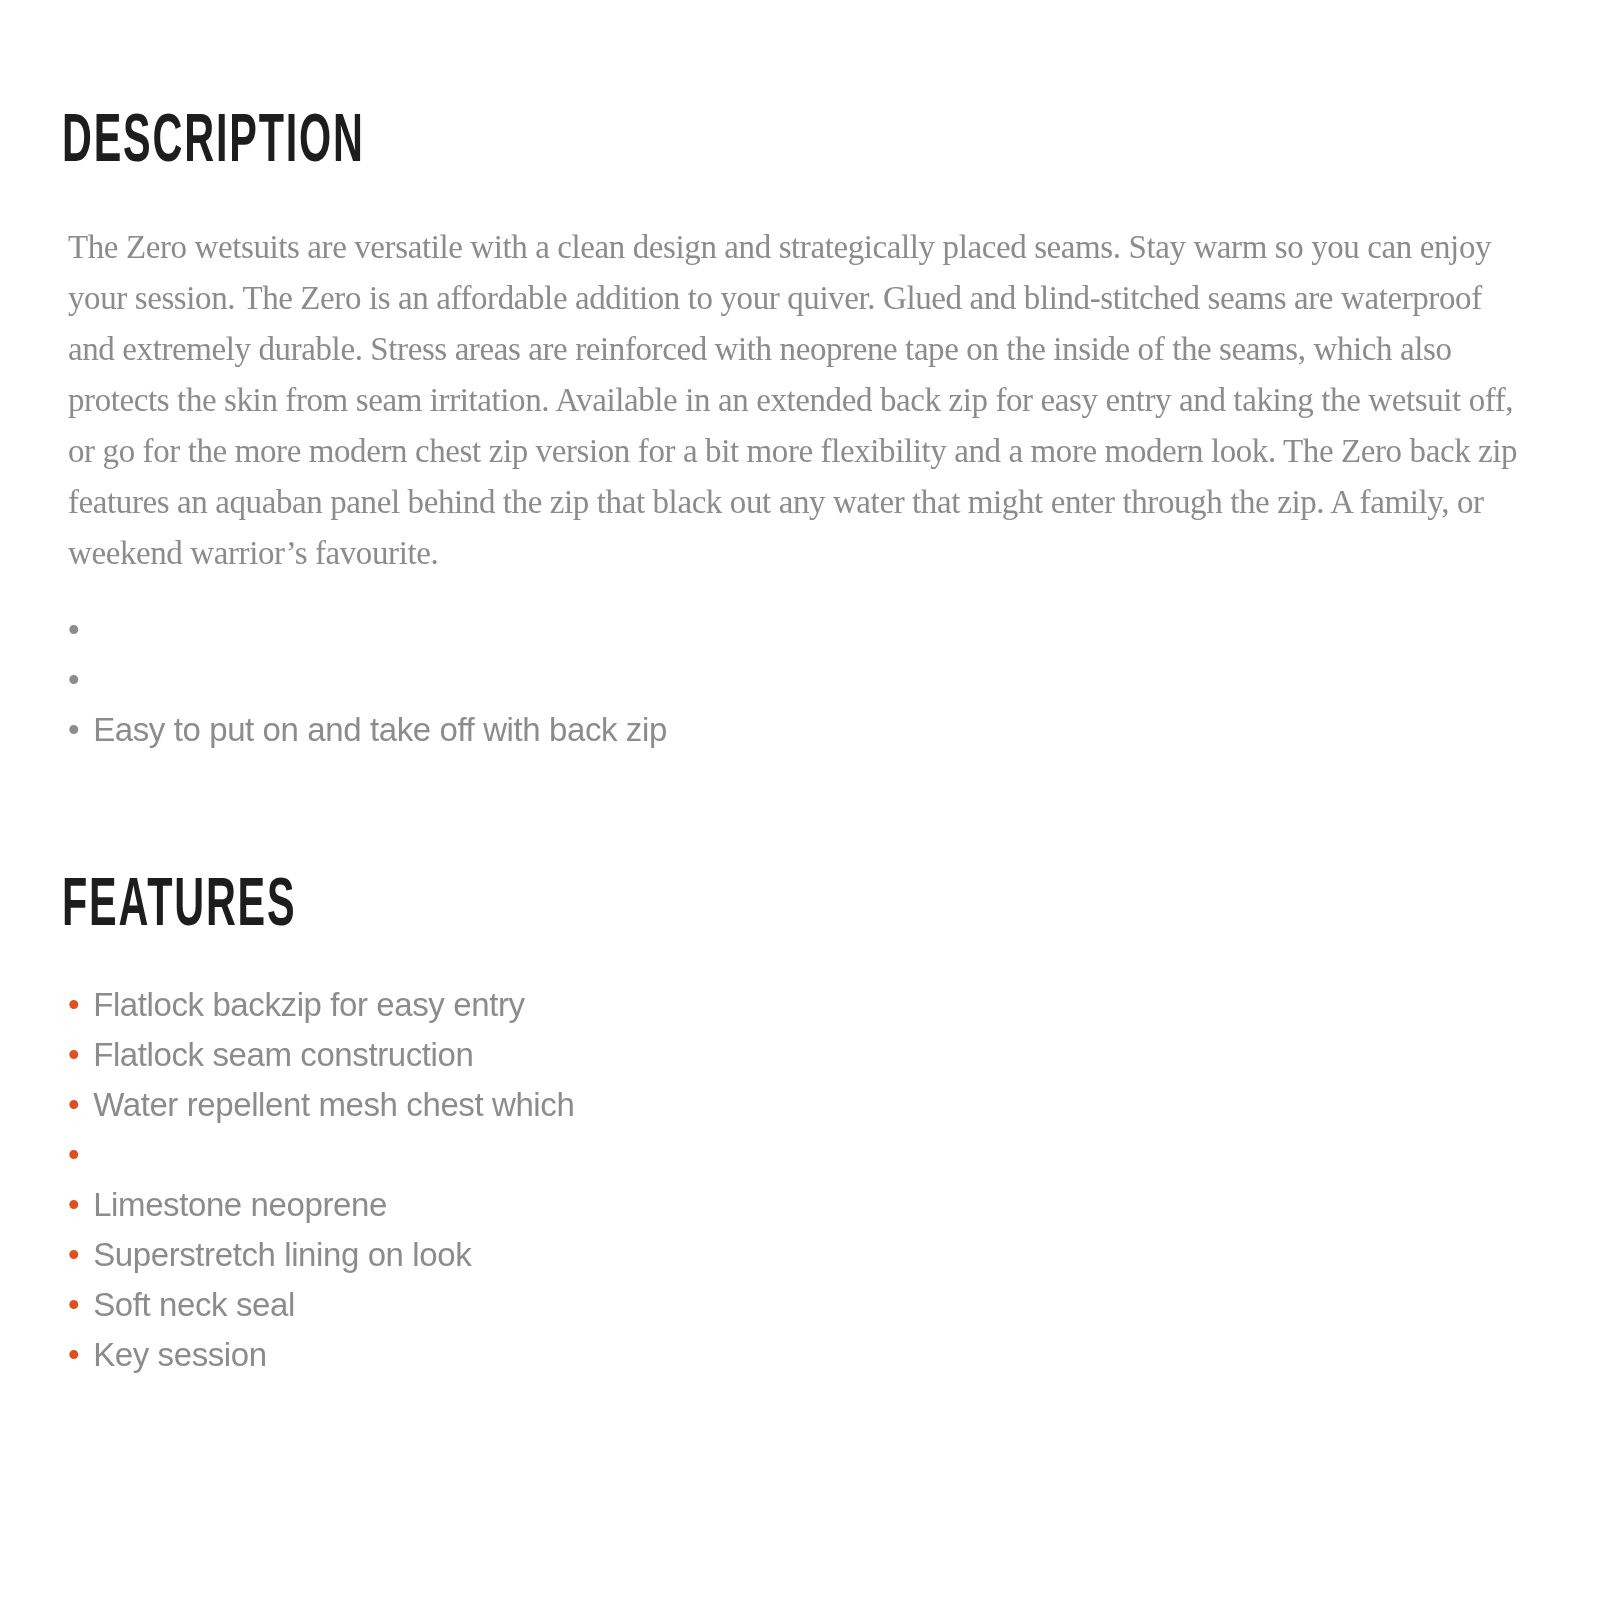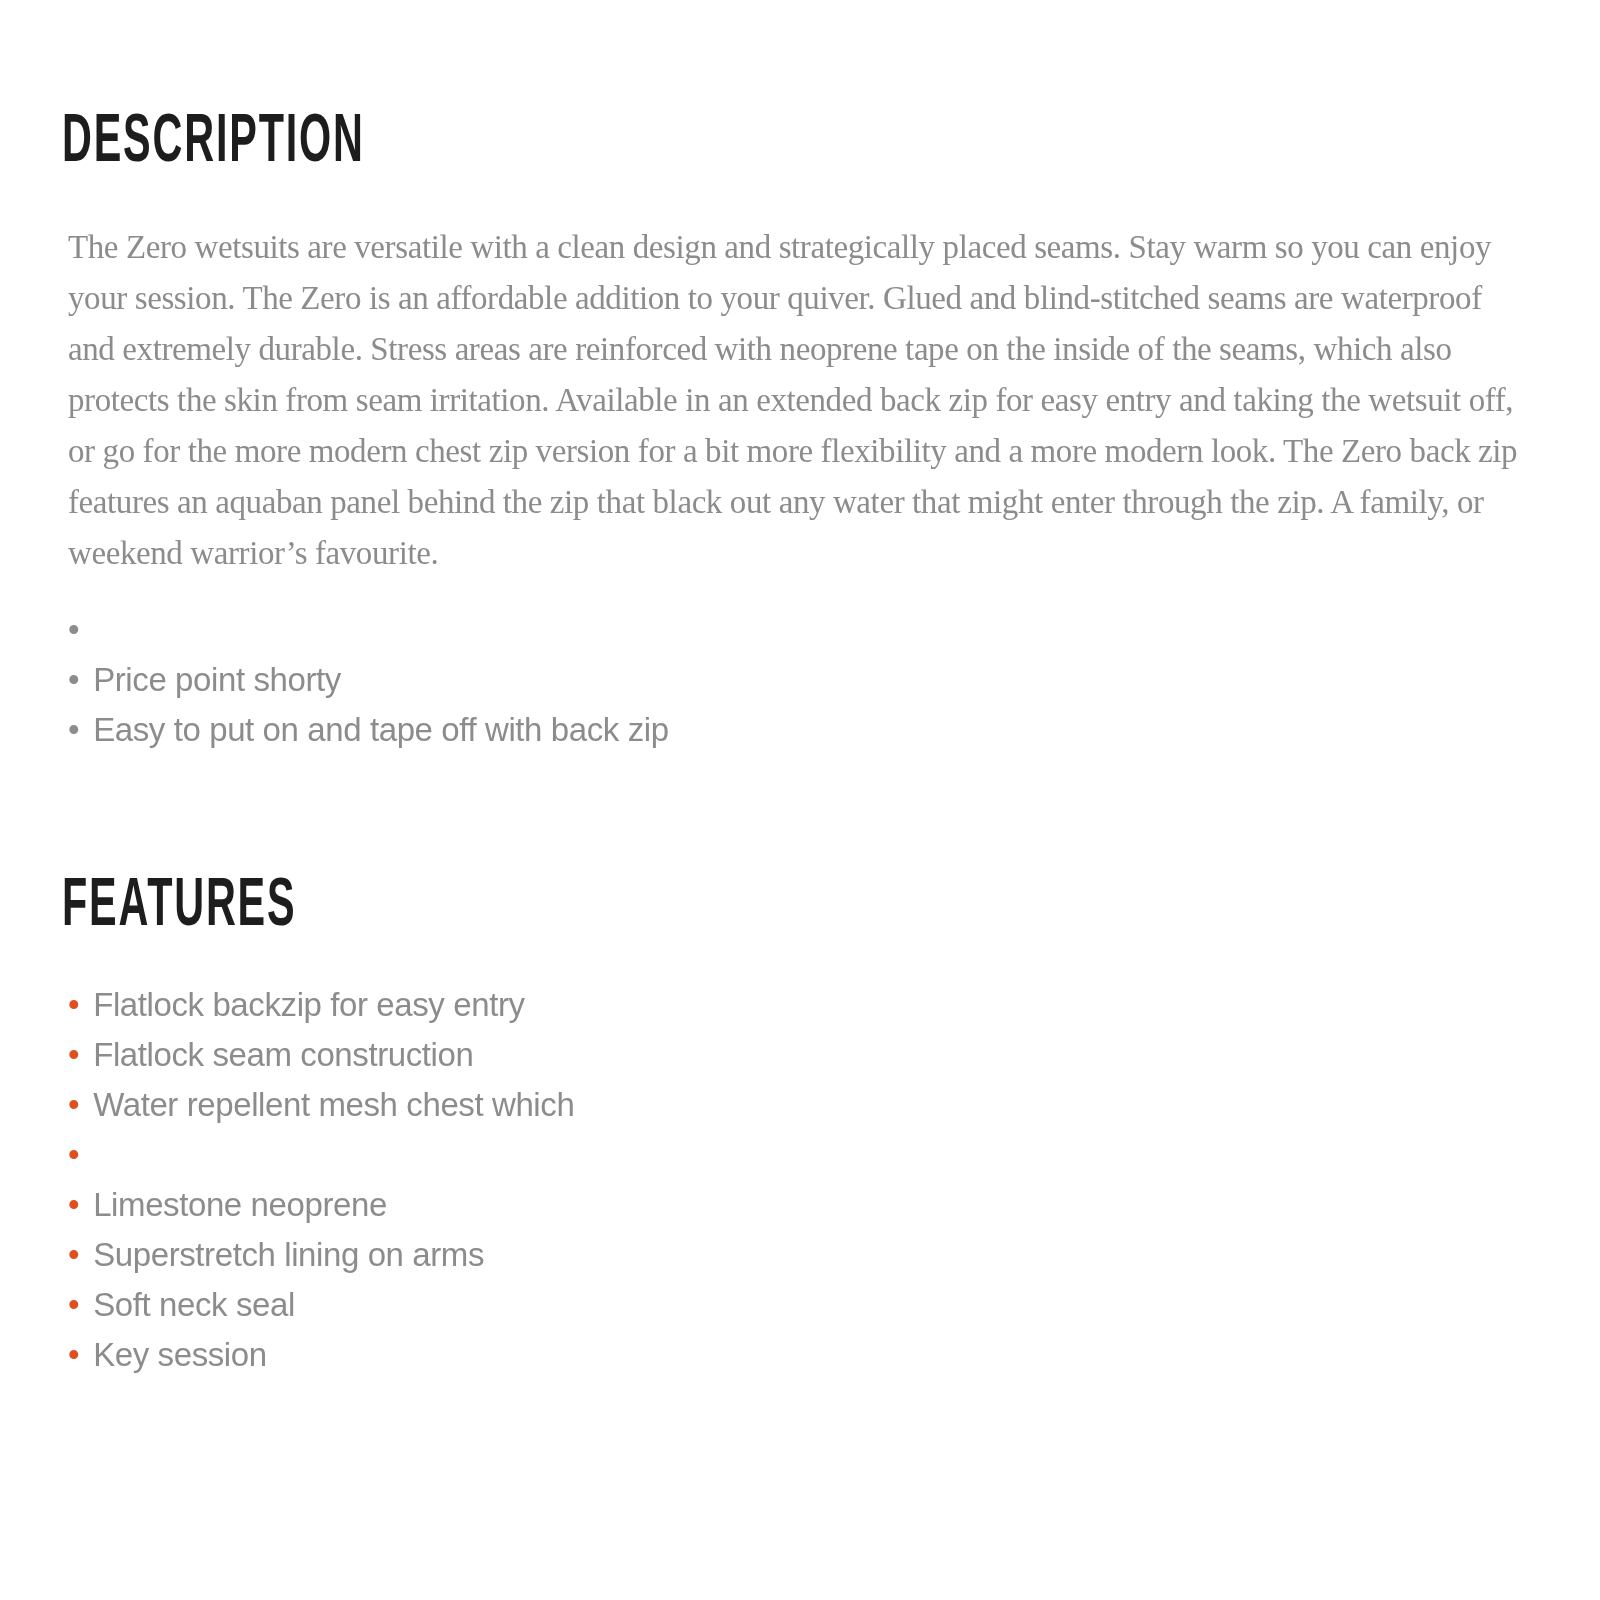--- a/index.html
+++ b/index.html
@@ -68,26 +68,25 @@
     <p class="body-text">The Zero wetsuits are versatile with a clean design and strategically placed seams. Stay warm so you can enjoy your session. The Zero is an affordable addition to your quiver. Glued and blind-stitched seams are waterproof and extremely durable. Stress areas are reinforced with neoprene tape on the inside of the seams, which also protects the skin from seam irritation. Available in an extended back zip for easy entry and taking the wetsuit off, or go for the more modern chest zip version for a bit more flexibility and a more modern look. The Zero back zip features an aquaban panel behind the zip that black out any water that might enter through the zip. A family, or weekend warrior’s favourite.</p>
 
     <ul class="bullet-list description-list">
 
         <li>
           <span class="bullet">•</span>
         </li>
 
         <li>
           <span class="bullet">•</span>
-          <span>Price point shorty</span>
         </li>
 
         <li>
           <span class="bullet">•</span>
-          <span>Easy to put on and tape off with back zip</span>
+          <span>Easy to put on and take off with back zip</span>
         </li>
       </ul>
   </section>
 
   <section>
     <h2 class="section-title features-title">FEATURES</h2>
 
     <ul class="bullet-list features-list">
 
         <li>
@@ -109,21 +108,21 @@
           <span class="bullet">•</span>
         </li>
 
         <li>
           <span class="bullet">•</span>
           <span>Limestone neoprene</span>
         </li>
 
         <li>
           <span class="bullet">•</span>
-          <span>Superstretch lining on arms</span>
+          <span>Superstretch lining on look</span>
         </li>
 
         <li>
           <span class="bullet">•</span>
           <span>Soft neck seal</span>
         </li>
 
         <li>
           <span class="bullet">•</span>
           <span>Key session</span>

